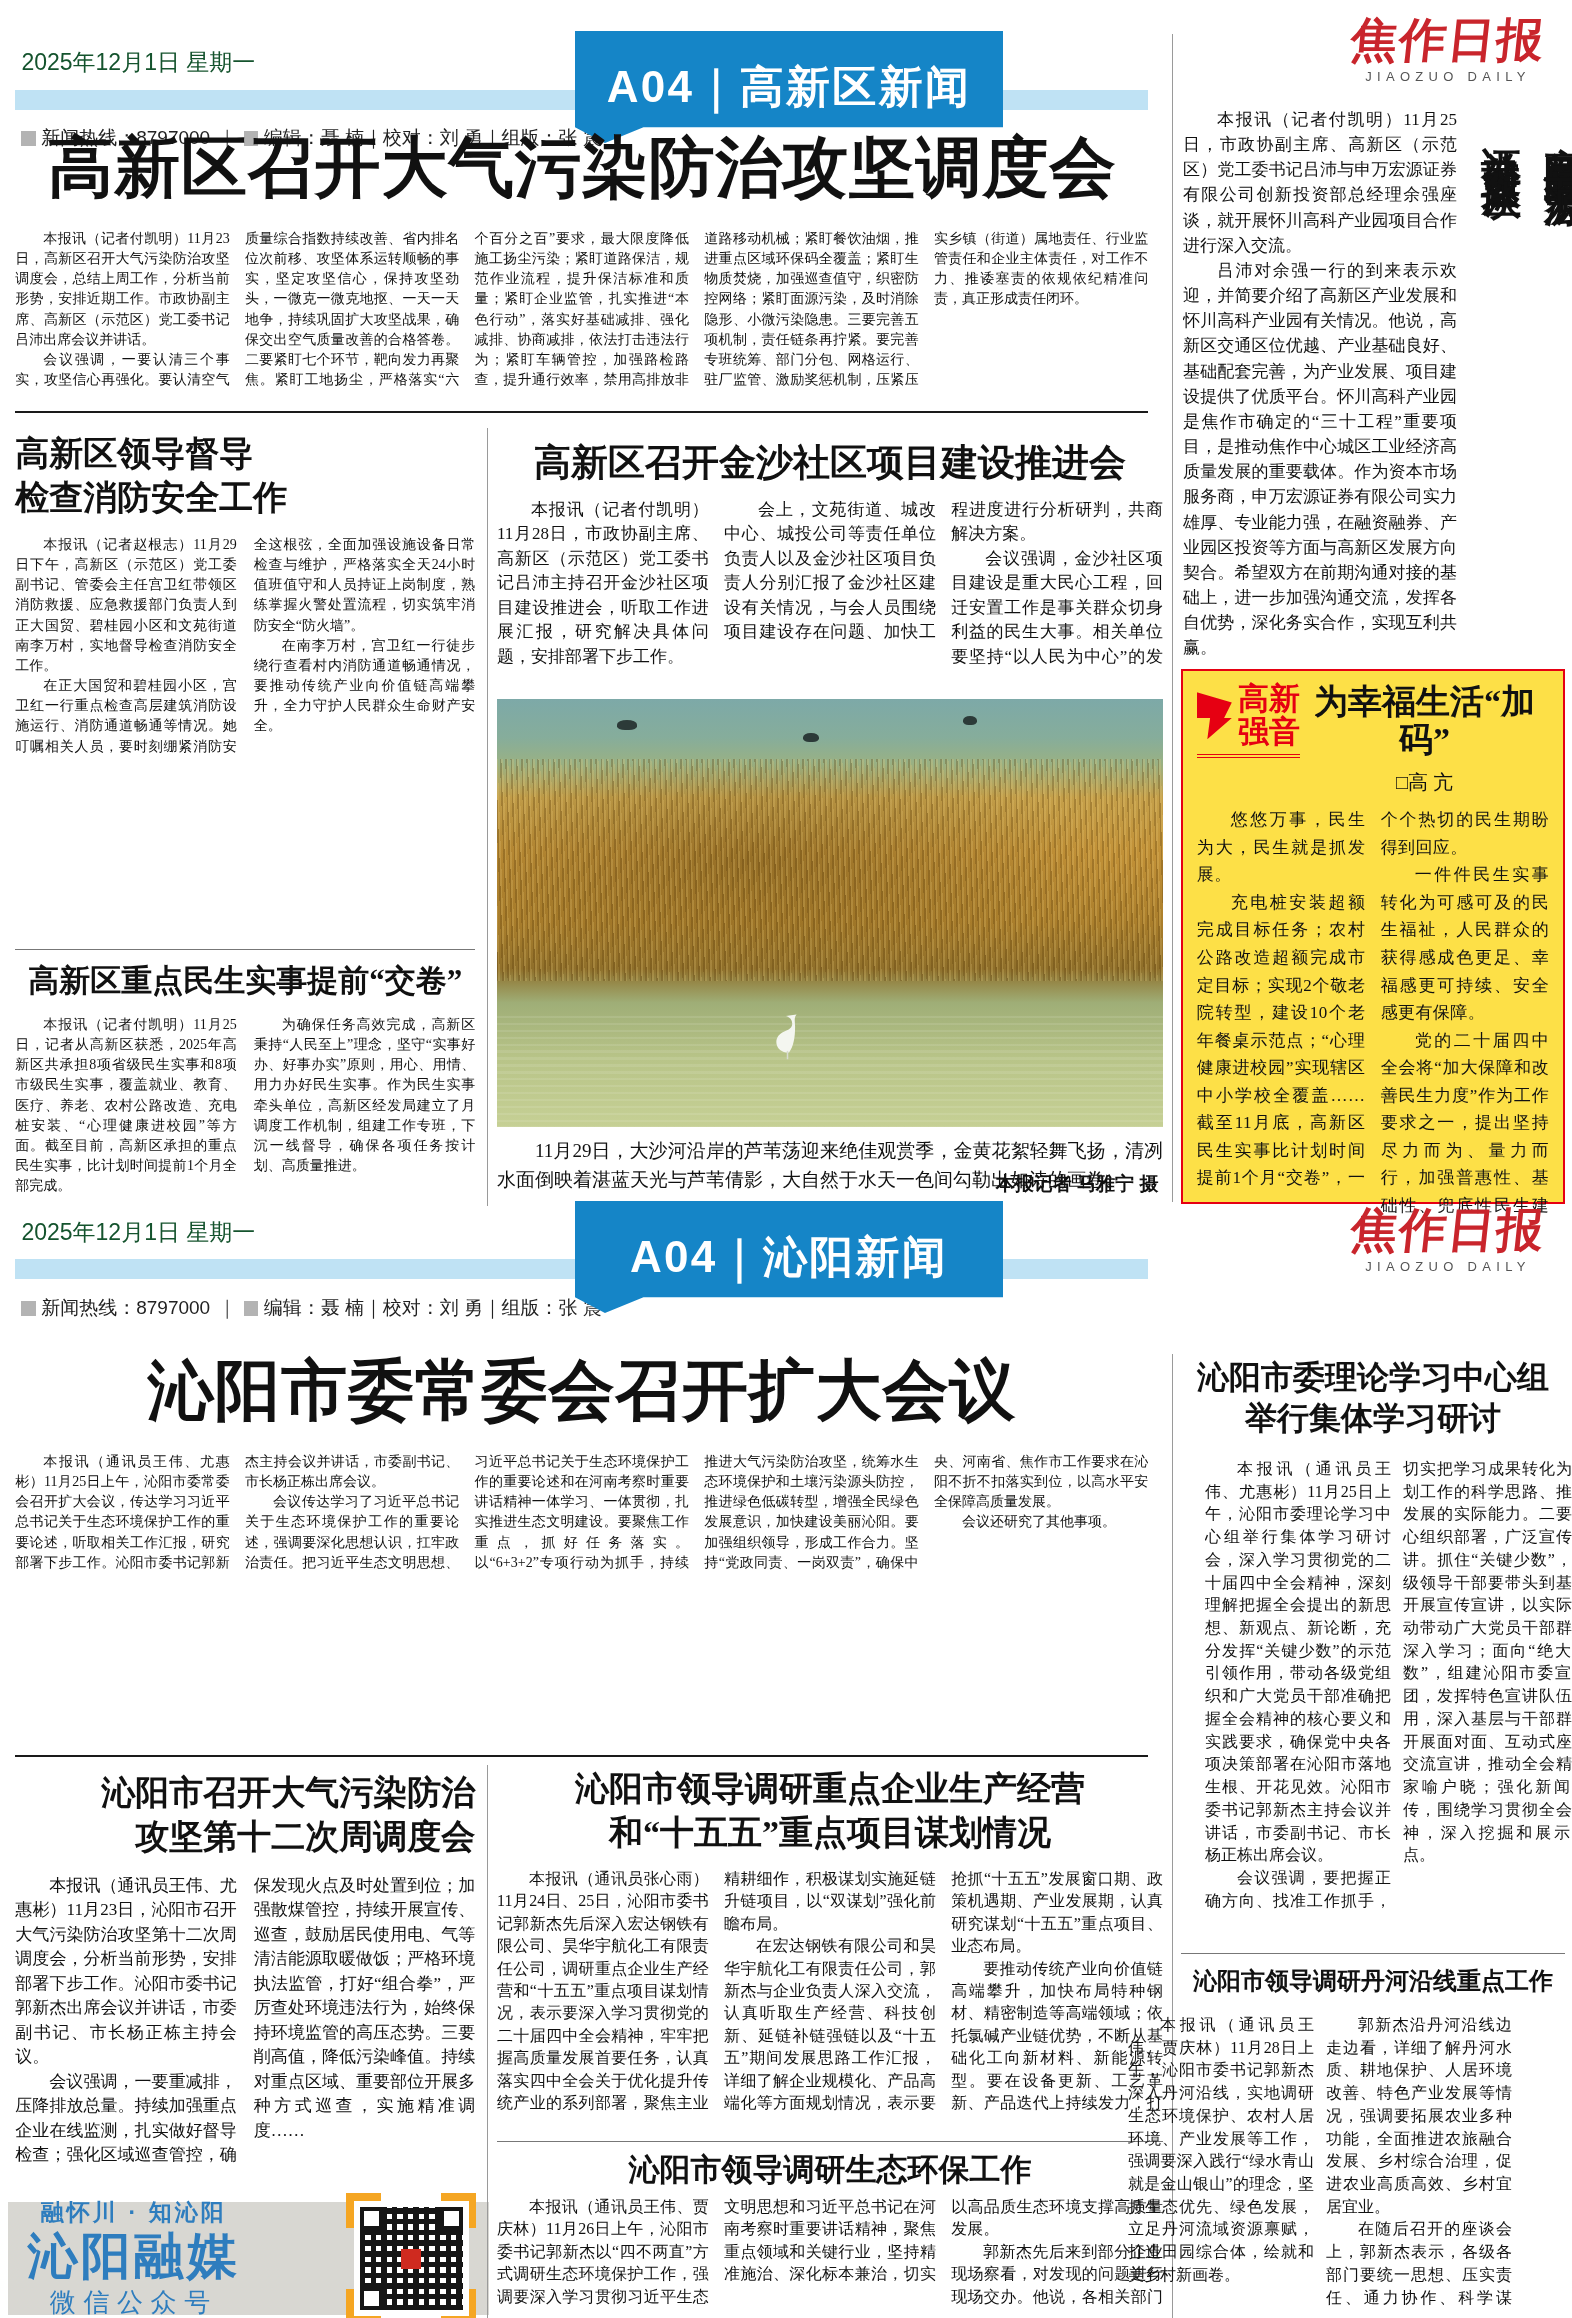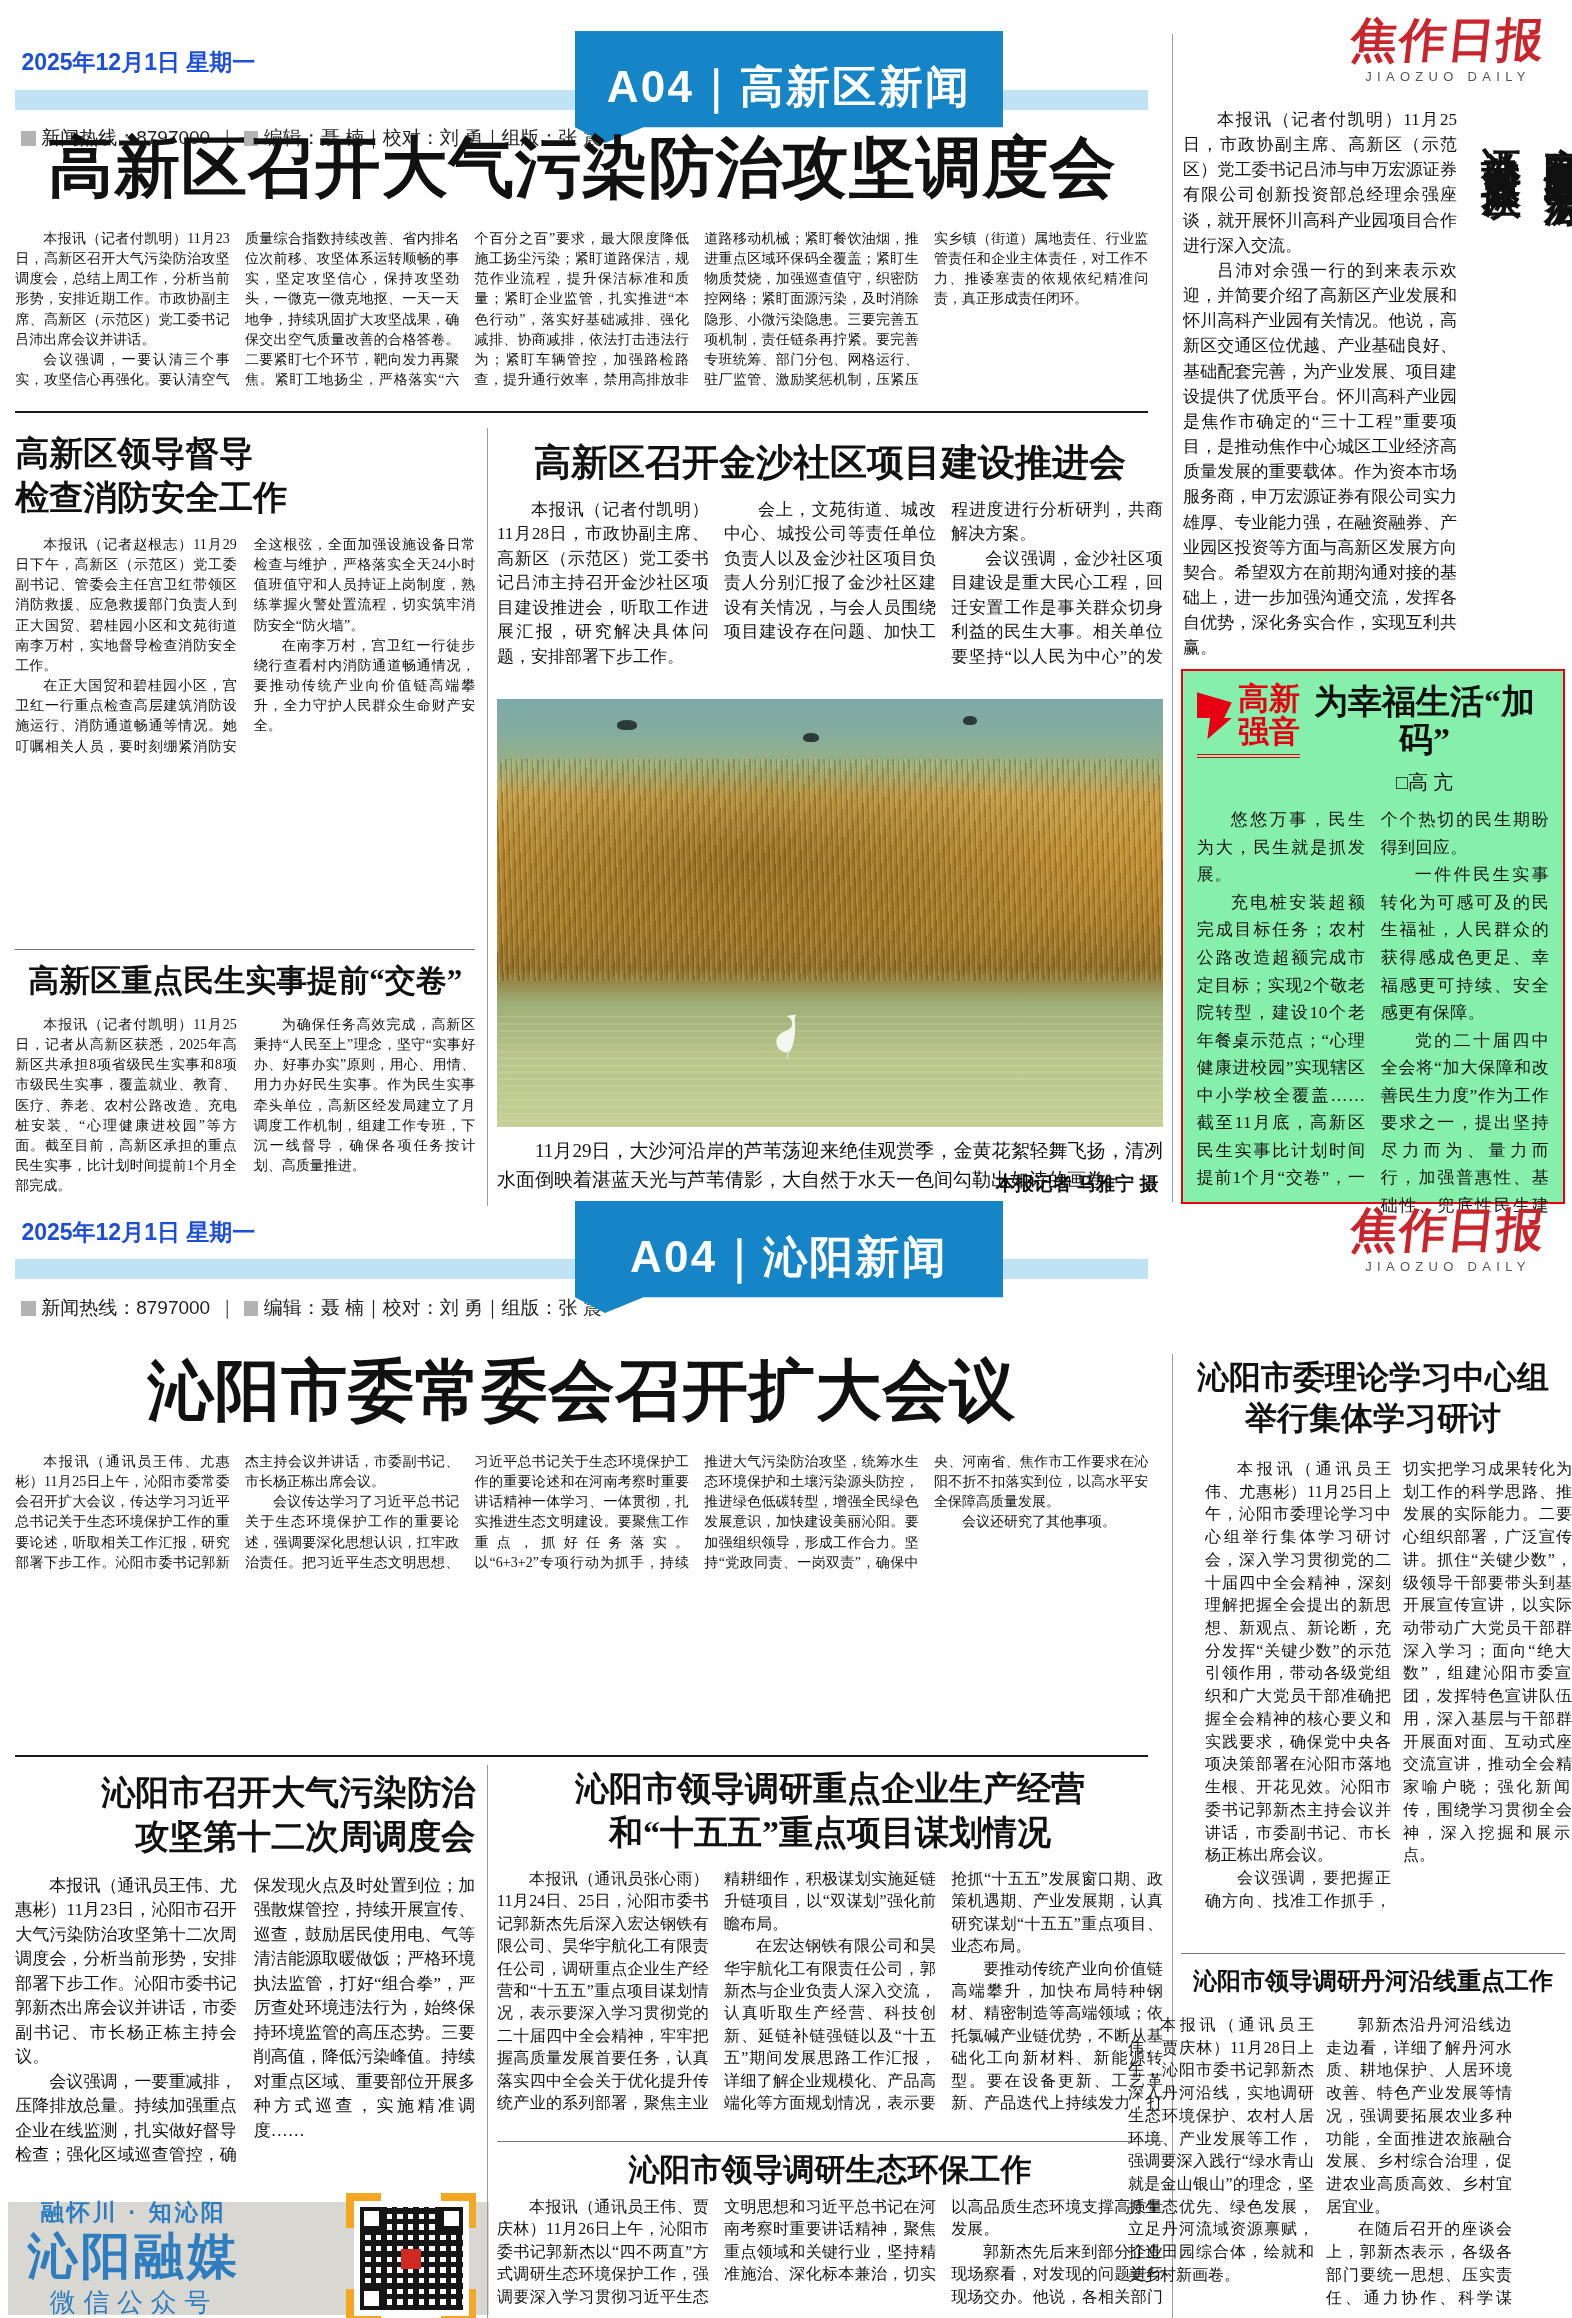--- a/index.html
+++ b/index.html
@@ -1,20 +1,20 @@
 <!DOCTYPE html>
 <html style="font-size:12.2px"><head>
 <meta charset="utf-8">
 <style>
   html,body{margin:0;padding:0;background:#e8e8e8;}
   #canvas{position:relative;width:1573px;height:2319px;background:#ffffff;overflow:hidden;
           font-family:"Liberation Serif","DejaVu Serif",serif;color:#111;}
   .abs{position:absolute;}
   
-  .date{font-family:"Liberation Sans","DejaVu Sans",sans-serif;font-weight:700;font-size:23px;color:#1d4ed8;}
+  .date{font-family:"Liberation Sans","DejaVu Sans",sans-serif;font-weight:400;font-size:23px;color:#14532d;}
   .bluebar{background:#bfe2f4;height:20px;}
   .infoline{font-family:"Liberation Sans","DejaVu Sans",sans-serif;font-size:19px;color:#222;white-space:nowrap;}
   .sq{display:inline-block;width:14.5px;height:14.5px;background:#b3b3b3;margin-right:5.3px;vertical-align:-1.5px;}
   .sep{margin:0 7.6px;color:#444;}
   .tab{background:#1585c7;color:#fff;display:flex;align-items:center;justify-content:center;
        font-family:"Liberation Sans","DejaVu Sans",sans-serif;font-weight:700;font-size:44px;letter-spacing:2.3px;
        clip-path:polygon(0 0,100% 0,100% 86%,16% 86%,7% 100%,0 86%);}
   .logo{text-align:center;line-height:1;}
   .logo .cn{font-weight:900;font-size:47px;color:#c9252c;letter-spacing:1.5px;transform:skewX(-6deg);display:inline-block;}
   .logo .en{font-family:"Liberation Sans","DejaVu Sans",sans-serif;font-size:13px;letter-spacing:5.3px;color:#555;margin-top:6.1px;}
@@ -27,21 +27,21 @@
   .bd p{margin:0;text-indent:2em;}
   .cols2{column-count:2;column-gap:17px;}
   .cols3{column-count:3;column-gap:15.3px;}
   .cols5{column-count:5;column-gap:15.3px;}
   .rule-h{background:#1a1a1a;height:1.5px;}
   .rule-v{background:#9a9a9a;width:0.8px;}
   
   .vtitle{writing-mode:vertical-rl;font-weight:900;font-size:40px;line-height:1.3;letter-spacing:4.6px;}
   .vtitle span{display:block;margin-left:10.7px;}
   
-  .voice{border:2.3px solid #e60012;padding:12.2px 13.8px;box-sizing:border-box;background:#86efac;}
+  .voice{border:2.3px solid #e60012;padding:12.2px 13.8px;box-sizing:border-box;background:#fde047;}
   .voice-head{display:flex;align-items:flex-start;margin-bottom:10.7px;}
   .voice-label{border-bottom:4.6px double #e60012;padding-bottom:6.1px;display:flex;align-items:center;}
   .voice-icon{width:35px;height:47px;background:#e60012;clip-path:polygon(0 0,100% 22%,78% 55%,100% 55%,30% 100%,38% 55%,0 55%);margin-right:6.1px;}
   .voice-label .txt{color:#e60012;font-weight:900;font-size:31px;line-height:1.05;font-family:"Liberation Sans","DejaVu Sans",sans-serif;}
   .voice-title{flex:1;text-align:center;}
   .voice-title .t{font-weight:900;font-size:34px;line-height:1.1;}
   .voice-title .a{font-size:20px;margin-top:10.7px;}
   .voice-bd{column-count:2;column-gap:15.3px;font-size:17px;line-height:1.62;text-align:justify;overflow:hidden;letter-spacing:0.4px;}
   .voice-bd p{margin:0;text-indent:2em;}
   

